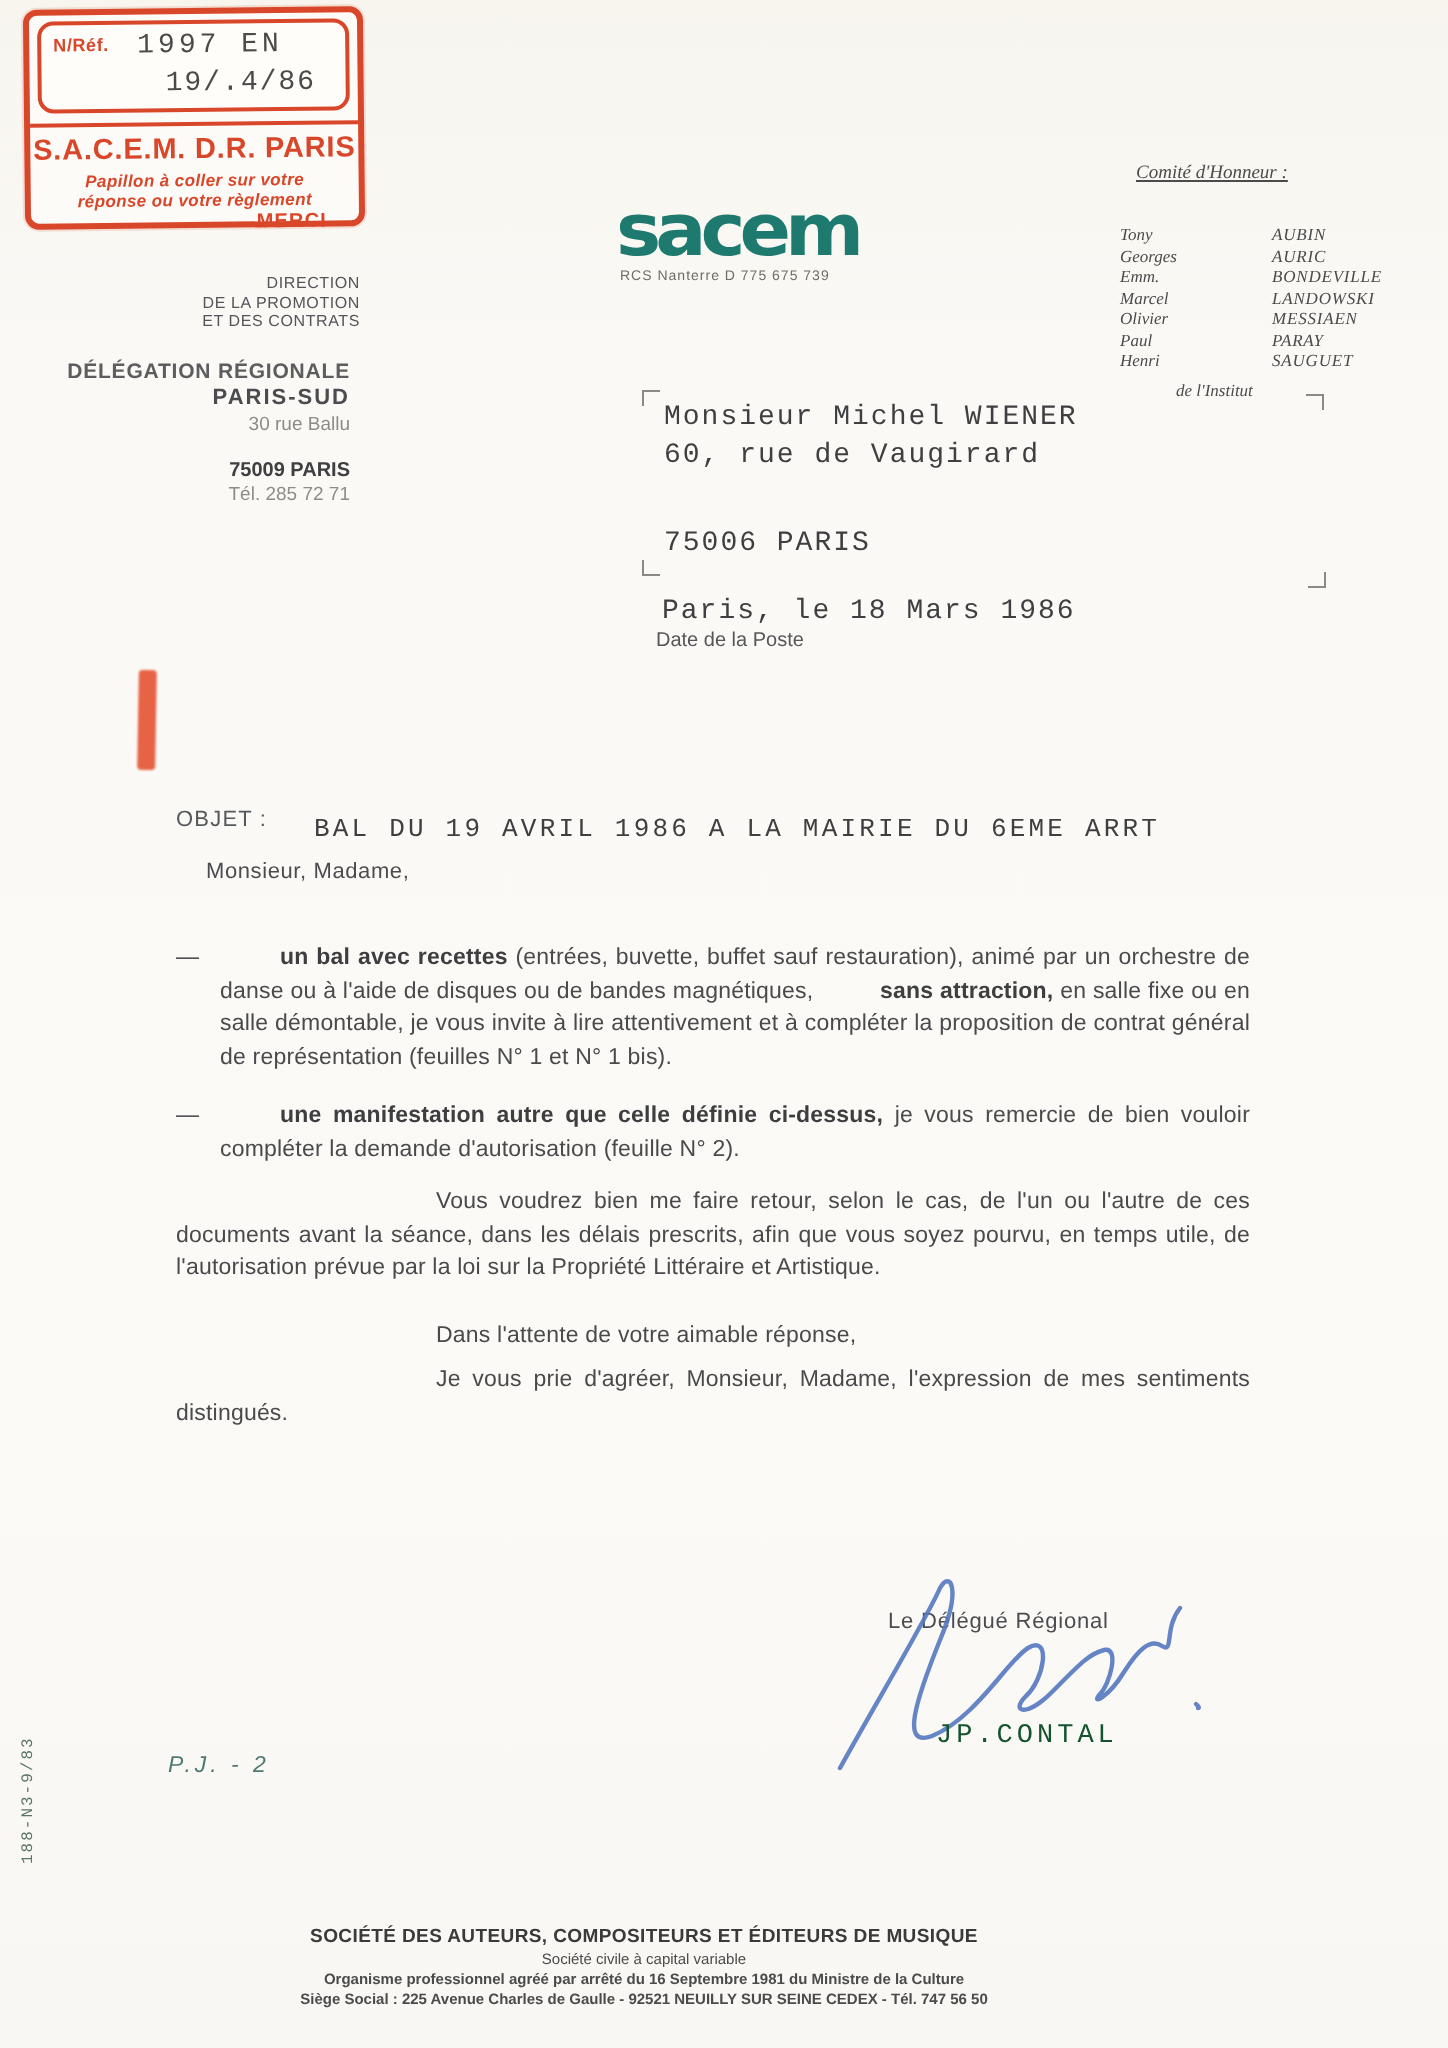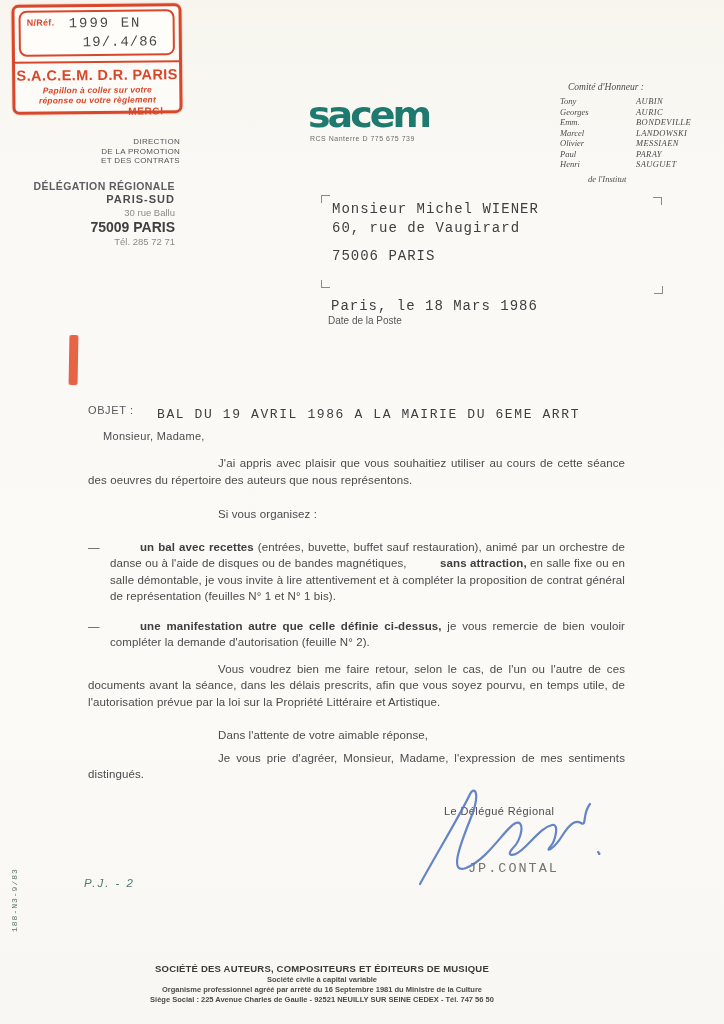--- a/index.html
+++ b/index.html
@@ -61,50 +61,50 @@
     position:absolute; left:90px; top:137px; width:90px;
     text-align:right; font-size:8px; line-height:9.5px;
     color:#54545a; letter-spacing:.3px;
   }
   .delegation {
     position:absolute; left:18px; top:180px; width:157px; text-align:right;
   }
   .delegation .dl1 { font-size:10.5px; font-weight:bold; color:#5d5d60; letter-spacing:.4px; }
   .delegation .dl2 { font-size:11px; font-weight:bold; color:#4c4c50; letter-spacing:1px; margin-top:1px; }
   .delegation .dl3 { font-size:9.5px; color:#8c8c88; margin-top:2px; }
-  .delegation .dl4 { font-size:14px; font-weight:bold; color:#3f3f42; margin-top:1px; }
+  .delegation .dl4 { font-size:10px; font-weight:bold; color:#3f3f42; margin-top:12px; }
   .delegation .dl5 { font-size:9.5px; color:#8c8c88; margin-top:1px; }
 
   
   .logo { position:absolute; left:308px; top:98px; }
   .logo-text {
     font-family:"DejaVu Sans", sans-serif; font-weight:bold;
     font-size:38px; letter-spacing:-3px; color:#1e7a6e; line-height:36px;
     transform:scaleY(.95); transform-origin:left top;
   }
   .logo-sub { font-size:7px; color:#6d6d68; letter-spacing:.5px; margin-top:1px; margin-left:2px; }
 
   
   .committee {
     position:absolute; left:560px; top:82px; width:160px;
     font-family:"Liberation Serif", serif; font-style:italic; color:#4b4b4d;
   }
-  .committee-title { font-size:9.5px; margin-left:8px; margin-bottom:4px; }
+  .committee-title { font-size:9.5px; margin-left:8px; margin-bottom:20px;text-decoration:underline; }
   .committee-row { display:flex; font-size:8.5px; line-height:10.5px; }
   .committee-first { width:44px; }
   .committee-last { letter-spacing:.4px;margin-left:32px; }
   .committee-footer { font-size:8.5px; margin-left:28px; margin-top:4px; }
 
   
   .recipient {
     position:absolute; left:332px; top:200px;
     font-family:"Liberation Mono", monospace; font-size:14px;
     letter-spacing:1px; color:#3f3f41; line-height:19px;
   }
-  .recipient .r3 { margin-top:9px; }
+  .recipient .r3 { margin-top:25px; }
   .bracket { position:absolute; width:9px; height:8px; }
   .bracket.tl { left:321px; top:195px; border-left:1px solid #8a8a86; border-top:1px solid #8a8a86; }
   .bracket.tr { left:653px; top:197px; border-right:1px solid #8a8a86; border-top:1px solid #8a8a86; }
   .bracket.bl { left:321px; top:280px; border-left:1px solid #8a8a86; border-bottom:1px solid #8a8a86; }
   .bracket.br { left:654px; top:286px; border-right:1px solid #8a8a86; border-bottom:1px solid #8a8a86; }
 
   .dateline {
     position:absolute; left:331px; top:298px;
     font-family:"Liberation Mono", monospace; font-size:14px; letter-spacing:1px; color:#3f3f41;
   }
@@ -133,49 +133,49 @@
   .letter-body .p3 { margin-top:10px; }
   .letter-body .p4 { margin-top:17px; }
   .letter-body .p5 { margin-top:6px; }
   .letter-body b { color:#3e3e40;margin-left:30px; }
 
   
   .sig-role { position:absolute; left:444px; top:805px; font-size:11px; color:#4c4c50; letter-spacing:.4px; }
   .sig-svg { position:absolute; left:412px; top:786px; }
   .sig-name {
     position:absolute; left:468px; top:861px;
-    font-family:"Liberation Mono", monospace; font-size:13.5px; letter-spacing:2px; color:#737373;
+    font-family:"Liberation Mono", monospace; font-size:13.5px; letter-spacing:2px; color:#14532d;
   }
 
   
   .pj {
     position:absolute; left:84px; top:877px;
     font-style:italic; font-size:11.5px; letter-spacing:2px; color:#4e7a72;
   }
   .vref {
     position:absolute; left:10px; top:932px;
     transform:rotate(-90deg); transform-origin:0 0;
     font-family:"Liberation Mono", monospace; font-size:8px; letter-spacing:1px; color:#5a7468;
     white-space:nowrap;
   }
 
   
   .page-footer { position:absolute; left:0; top:963px; width:644px; text-align:center; color:#3a3a3a; }
   .page-footer .f1 { font-size:9.5px; font-weight:bold; letter-spacing:.2px; }
-  .page-footer .f2 { font-size:7.5px; font-weight:bold; color:#4b4b4b; margin-top:1px; }
+  .page-footer .f2 { font-size:7.5px; font-weight:normal; color:#4b4b4b; margin-top:1px; }
   .page-footer .f3 { font-size:7.5px; font-weight:bold; color:#4b4b4b; margin-top:1px; }
   .page-footer .f4 { font-size:7.5px; font-weight:bold; color:#4b4b4b; margin-top:1px; }
 </style>
 </head>
 <body>
 
 <div class="stamp">
   <div class="stamp-refbox">
     <span class="stamp-reflabel">N/Réf.</span>
-    <span class="stamp-refline1">1999 EN</span>
+    <span class="stamp-refline1">1997 EN</span>
     <span class="stamp-refline2">19/.4/86</span>
   </div>
   <div class="stamp-title">S.A.C.E.M. D.R. PARIS</div>
   <div class="stamp-note">
     <div>Papillon à coller sur votre</div>
     <div>réponse ou votre règlement</div>
   </div>
   <div class="stamp-merci">MERCI</div>
 </div>
 
@@ -245,22 +245,20 @@
 </div>
 
 <div class="dateline">Paris, le 18 Mars 1986</div>
 <div class="datesub">Date de la Poste</div>
 
 <span class="objet-label">OBJET :</span>
 <span class="objet-value">BAL DU 19 AVRIL 1986 A LA MAIRIE DU 6EME ARRT</span>
 <div class="salutation">Monsieur, Madame,</div>
 
 <div class="letter-body">
-  <p class="ind p1">J'ai appris avec plaisir que vous souhaitiez utiliser au cours de cette séance des oeuvres du répertoire des auteurs que nous représentons.</p>
-  <p class="ind p2">Si vous organisez :</p>
   <p class="bullet b1"><span class="dash">—</span><b>un bal avec recettes</b><span> (entrées, buvette, buffet sauf restauration), animé par un orchestre de danse ou à l'aide de disques ou de bandes magnétiques, </span><b>sans attraction,</b><span> en salle fixe ou en salle démontable, je vous invite à lire attentivement et à compléter la proposition de contrat général de représentation (feuilles N° 1 et N° 1 bis).</span></p>
   <p class="bullet b2"><span class="dash">—</span><b>une manifestation autre que celle définie ci-dessus,</b><span> je vous remercie de bien vouloir compléter la demande d'autorisation (feuille N° 2).</span></p>
   <p class="ind p3">Vous voudrez bien me faire retour, selon le cas, de l'un ou l'autre de ces documents avant la séance, dans les délais prescrits, afin que vous soyez pourvu, en temps utile, de l'autorisation prévue par la loi sur la Propriété Littéraire et Artistique.</p>
   <p class="ind p4">Dans l'attente de votre aimable réponse,</p>
   <p class="ind p5">Je vous prie d'agréer, Monsieur, Madame, l'expression de mes sentiments distingués.</p>
 </div>
 
 <div class="sig-role">Le Délégué Régional</div>
 <svg class="sig-svg" width="220" height="105" viewBox="0 0 220 105">
   <g fill="none" stroke="#5578c0" stroke-width="2.2" stroke-linecap="round" opacity="0.9">

